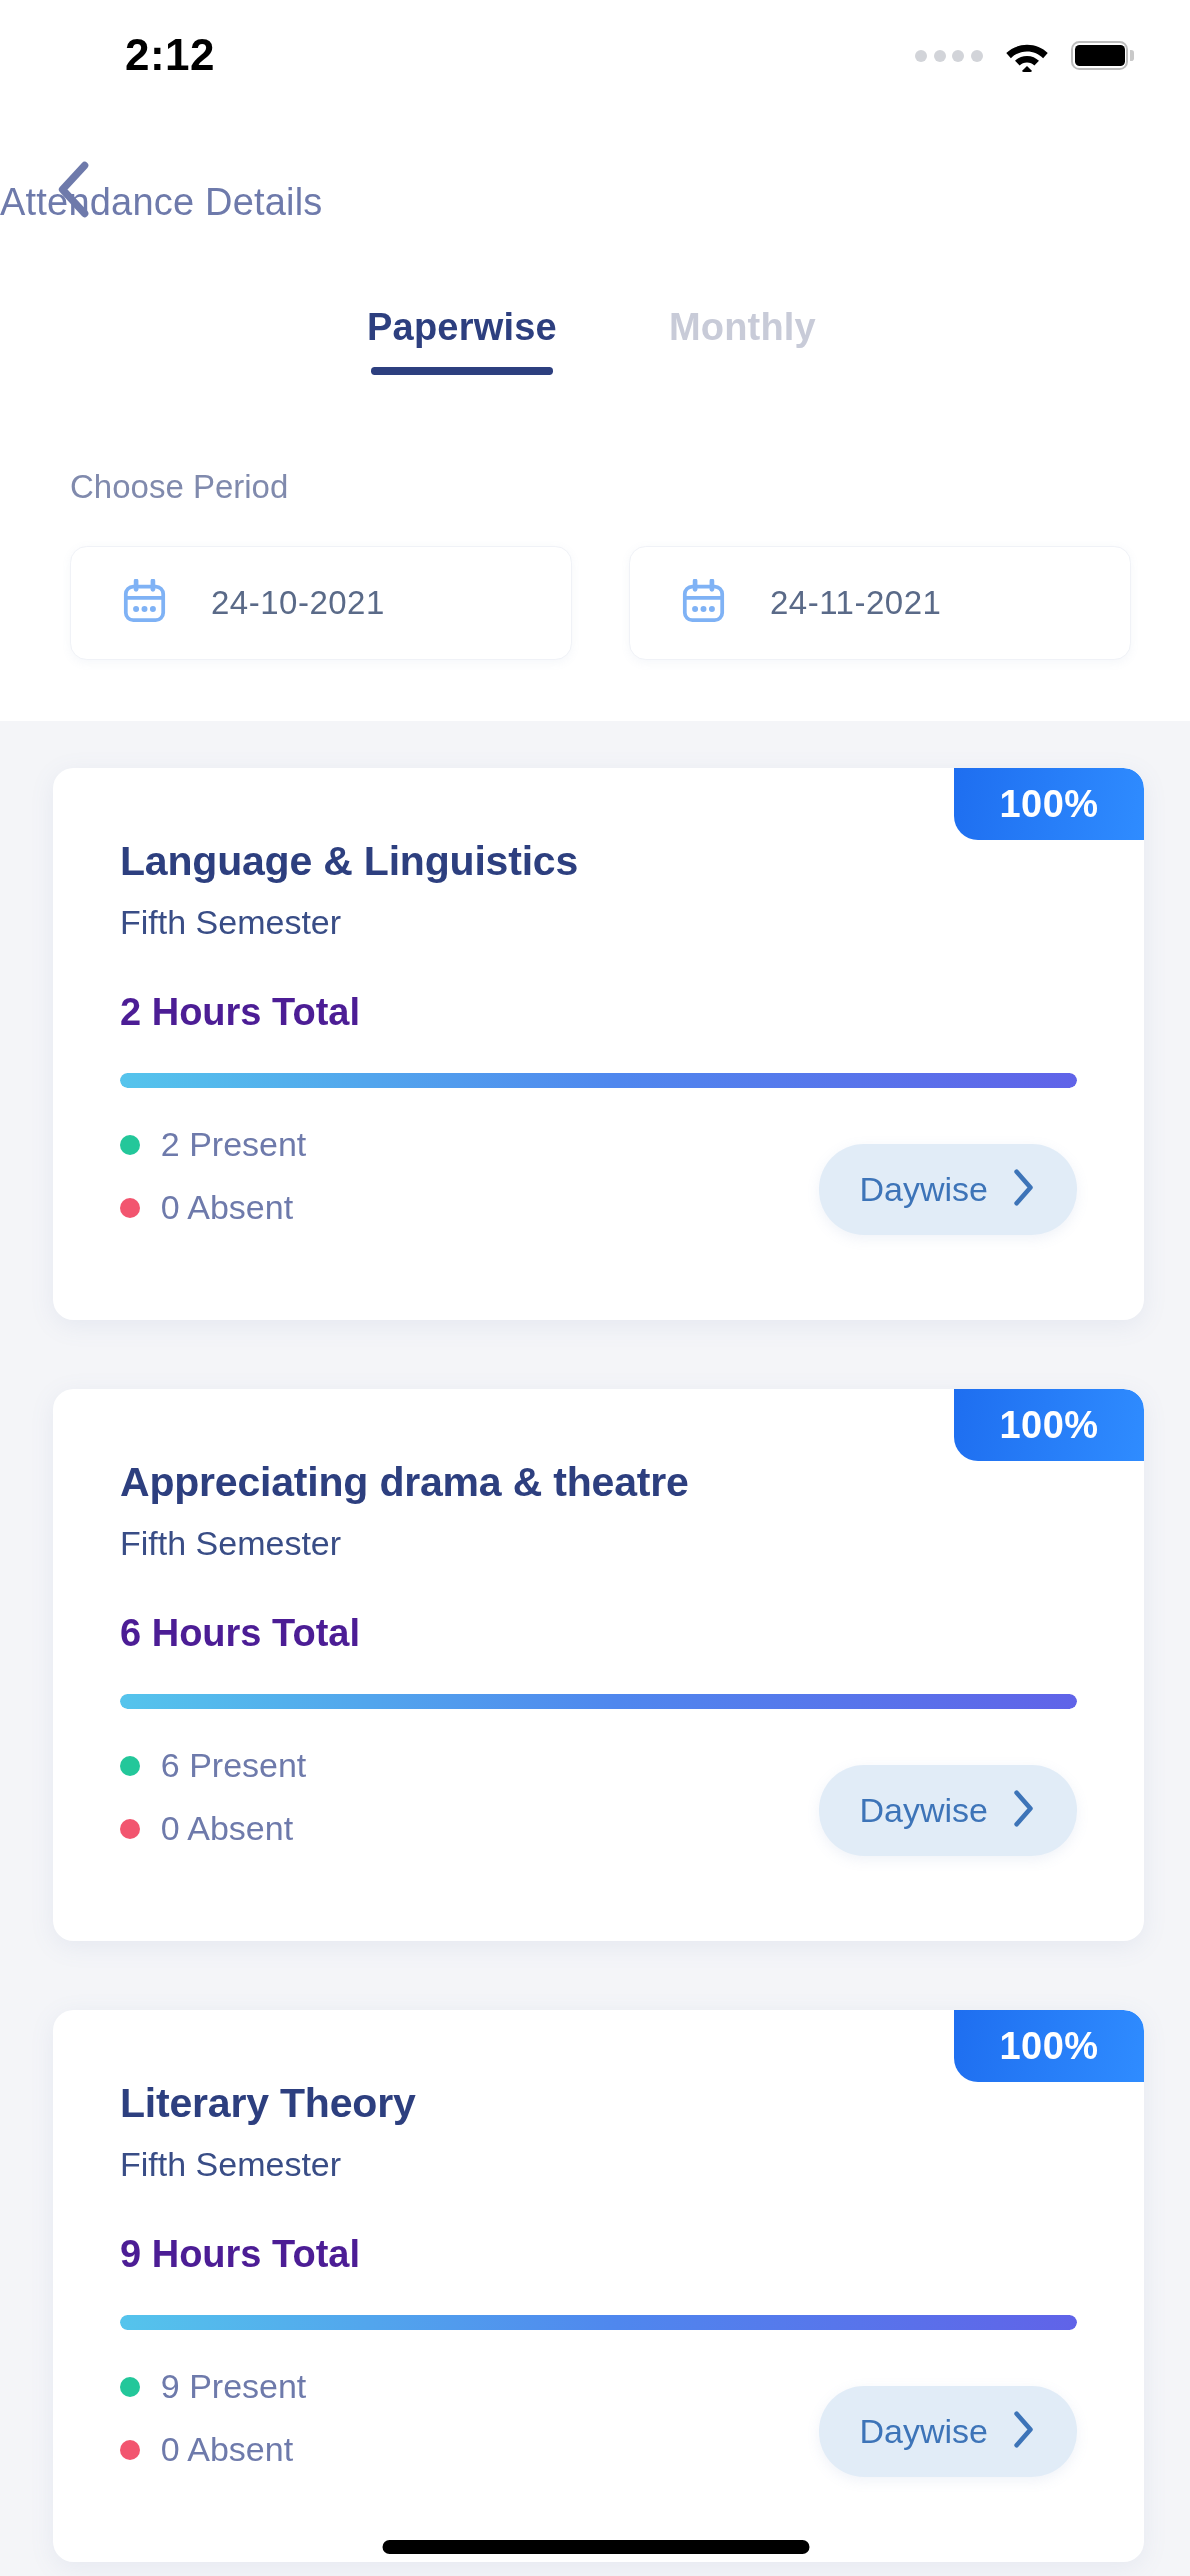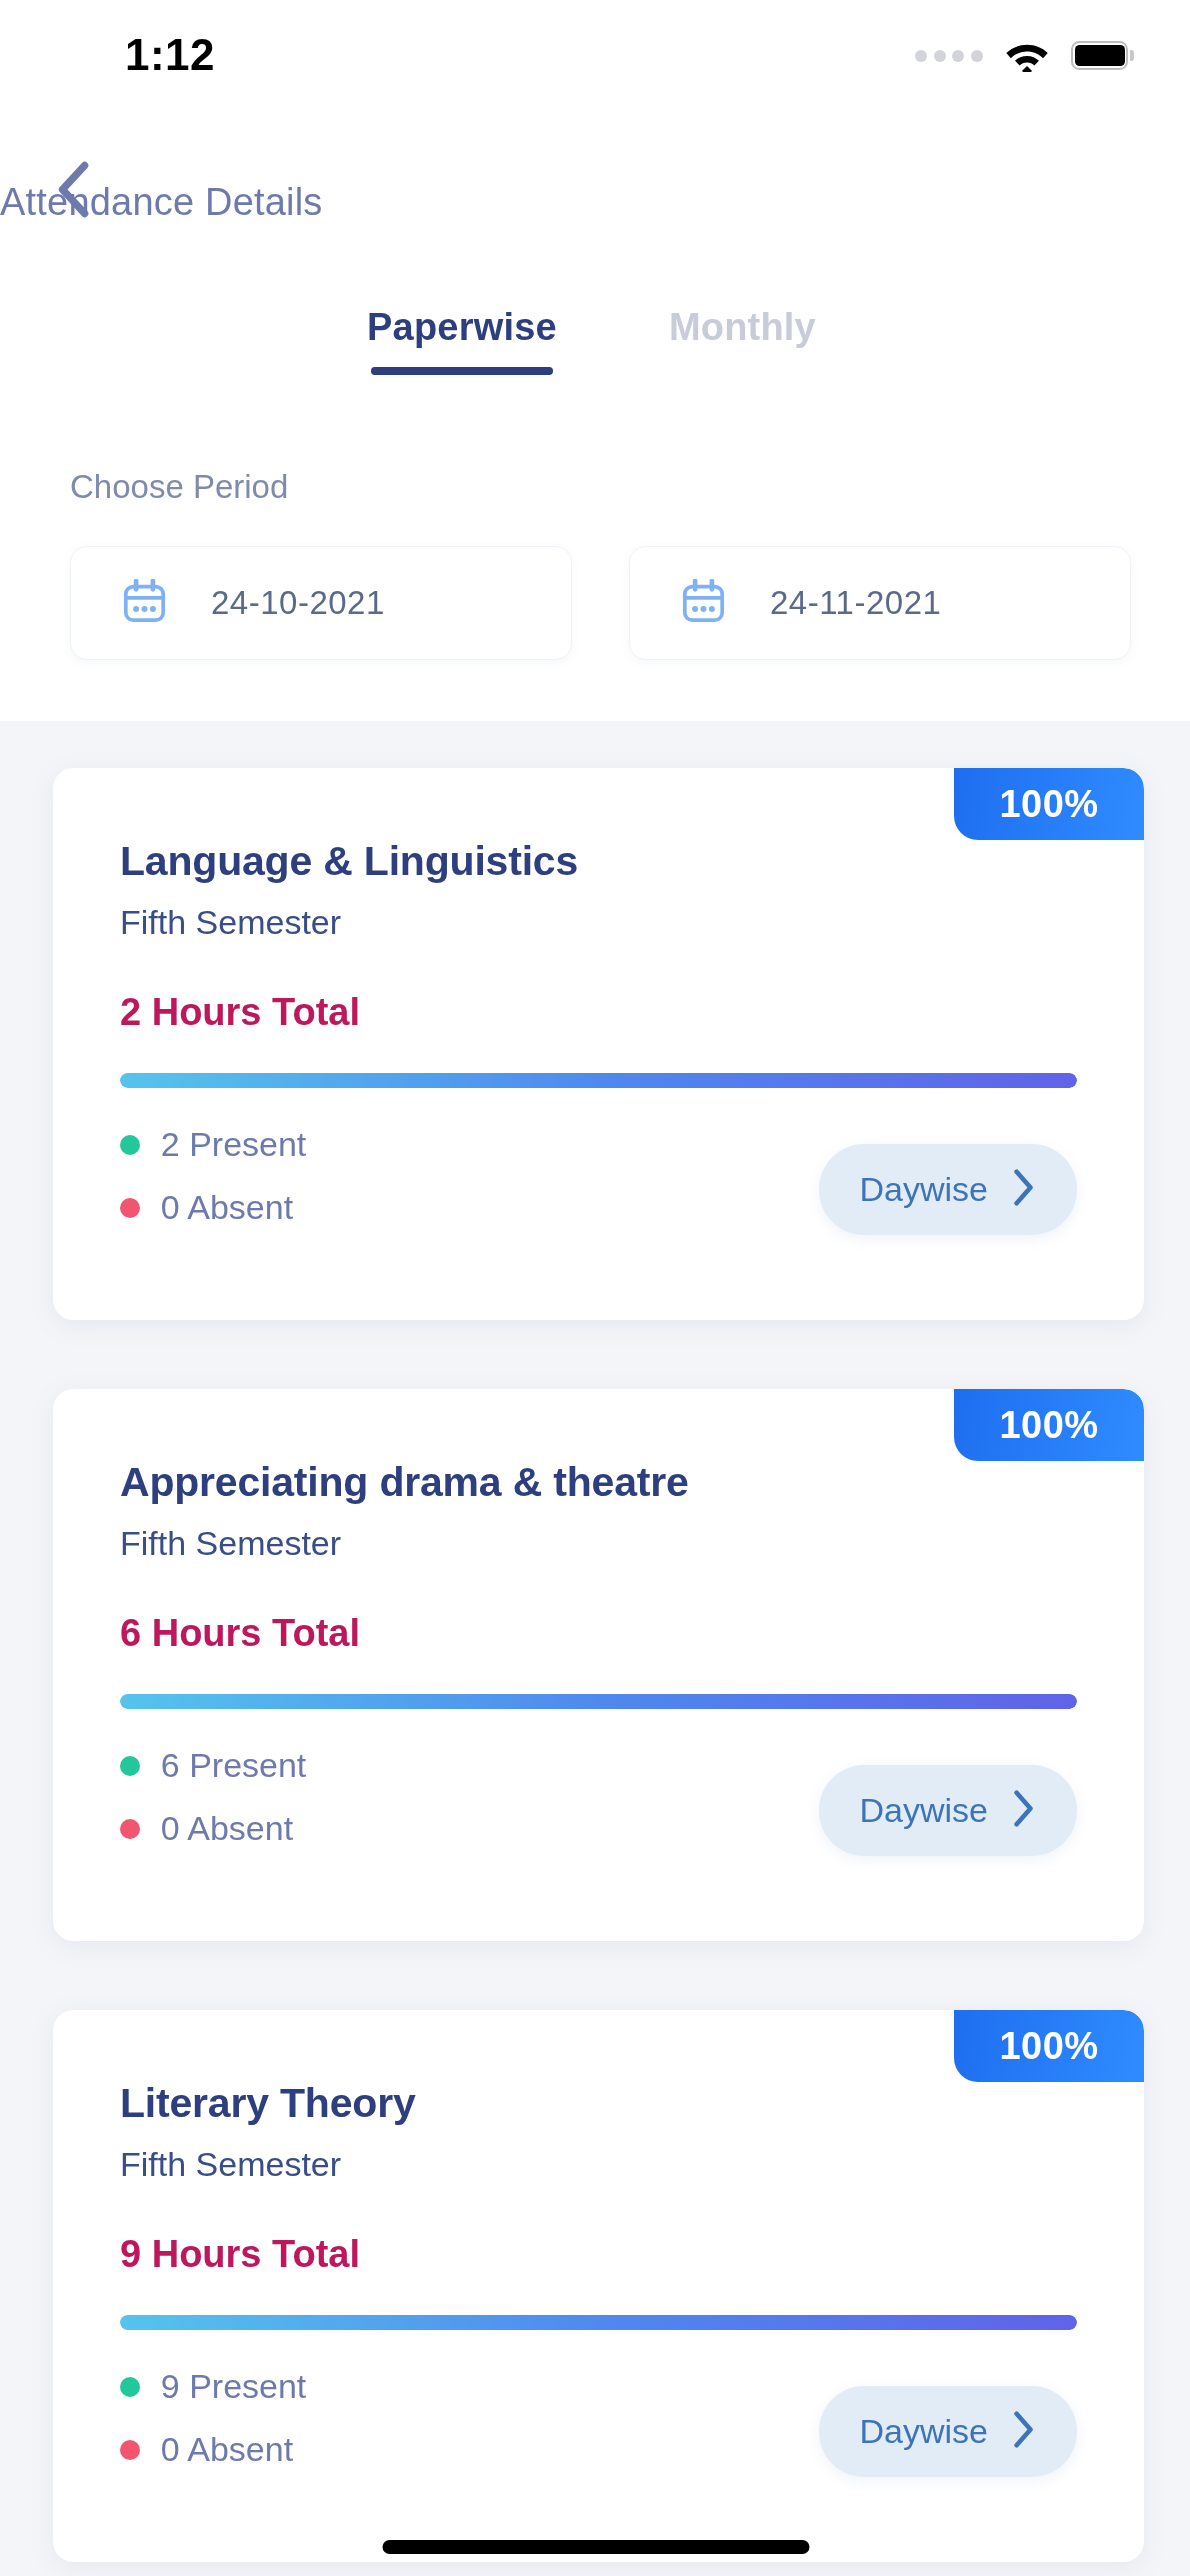--- a/index.html
+++ b/index.html
@@ -119,21 +119,21 @@
   .course-title {
     font-size:41px; font-weight:bold; color:#2d3f7f; letter-spacing:-0.2px;
     line-height:1.05;
   }
   .semester {
     margin-top:20.4px;
     font-size:34px; color:#394d86; font-weight:400;
   }
   .hours {
     margin-top:49px;
-    font-size:38px; font-weight:bold; color:#be185d;
+    font-size:38px; font-weight:bold; color:#4c1d95;
   }
   .progress-track {
     margin-top:39px;
     height:15px; border-radius:7.4px;
     background:#eceef4;
     overflow:hidden;
   }
   .progress-fill {
     height:100%; border-radius:7.4px;
     background:linear-gradient(90deg,#55c4ec 0%,#4f87ee 52%,#6063e8 100%);
@@ -164,21 +164,21 @@
     width:427px; height:14px; background:#000; border-radius:7.4px;
     z-index:50;
   }
 </style>
 </head>
 <body>
 
 <div id="app">
 
   <div class="statusbar">
-    <div class="status-time">1:12</div>
+    <div class="status-time">2:12</div>
     <div class="status-right">
       <span class="signal-dots">
         <i></i>
           <i></i>
           <i></i>
           <i></i>
       </span>
       <span class="wifi-icon">
         <svg width="48" height="35" viewBox="0 0 52 38">
           <path d="M26 8.5C35 8.5 43 12 48.5 17.5L43.5 23C39 18.5 32.8 15.7 26 15.7S13 18.5 8.5 23L3.5 17.5C9 12 17 8.5 26 8.5Z" fill="#000"></path>

